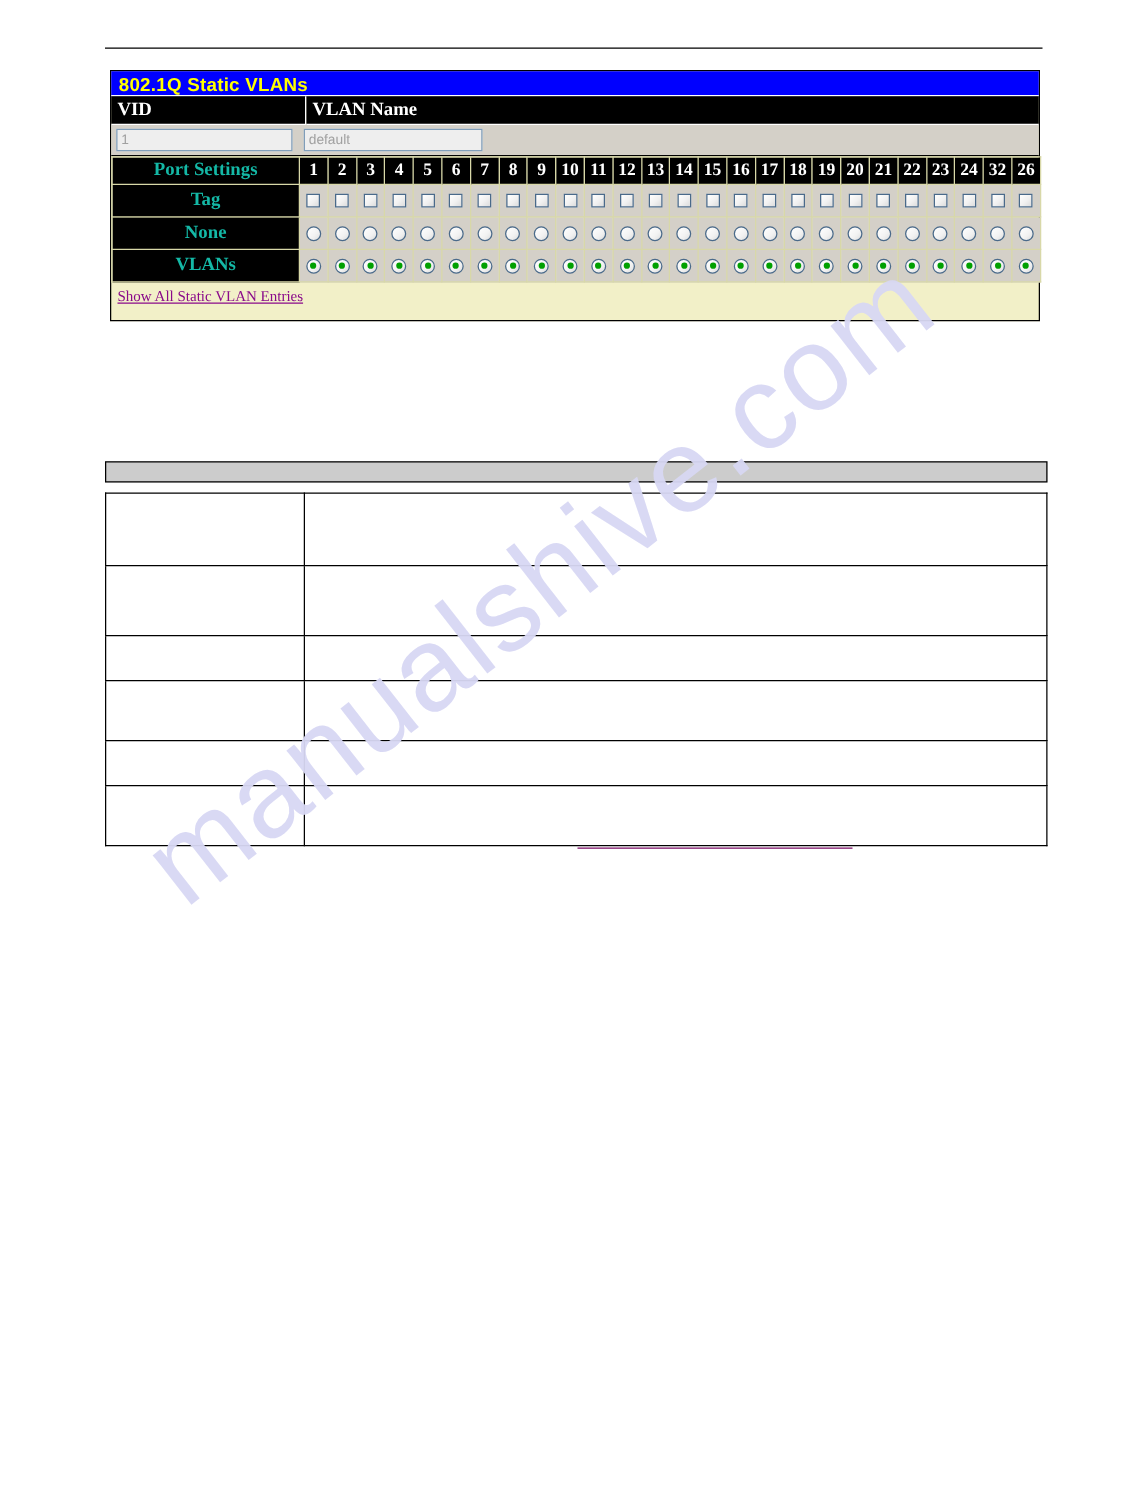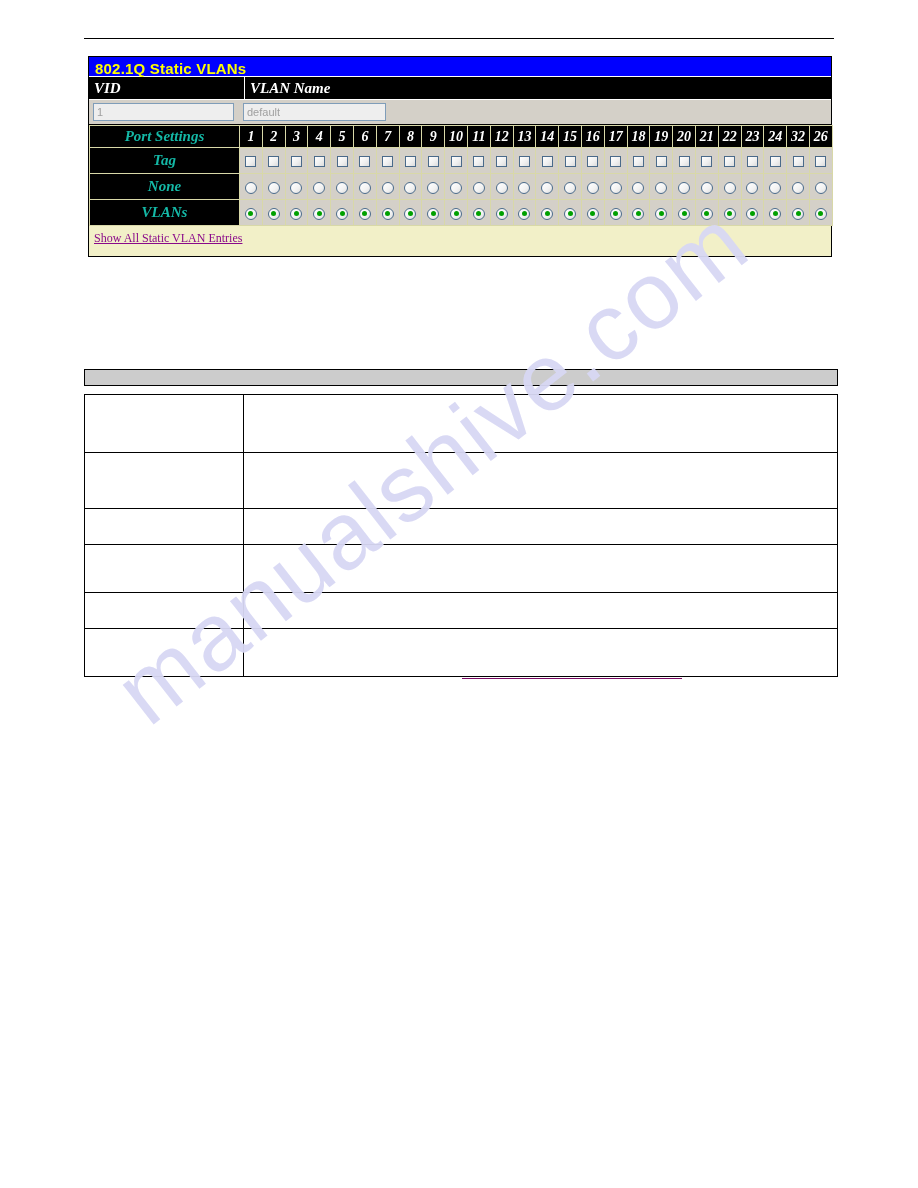--- a/index.html
+++ b/index.html
@@ -80,21 +80,20 @@
     border-bottom: 1px solid #ffffff;
     box-sizing: border-box;
     letter-spacing: 0.2px;
   }
 
   table.vlan-head,
   table.port-table {
     border-collapse: collapse;
     width: 100%;
     table-layout: fixed;
-    font-style: italic;
   }
 
   table.vlan-head td {
     background: #000000;
     color: #ffffff;
     font-family: "Liberation Serif", serif;
     font-size: 15px;
     font-weight: bold;
     height: 22px;
     padding: 0 0 0 5px;

